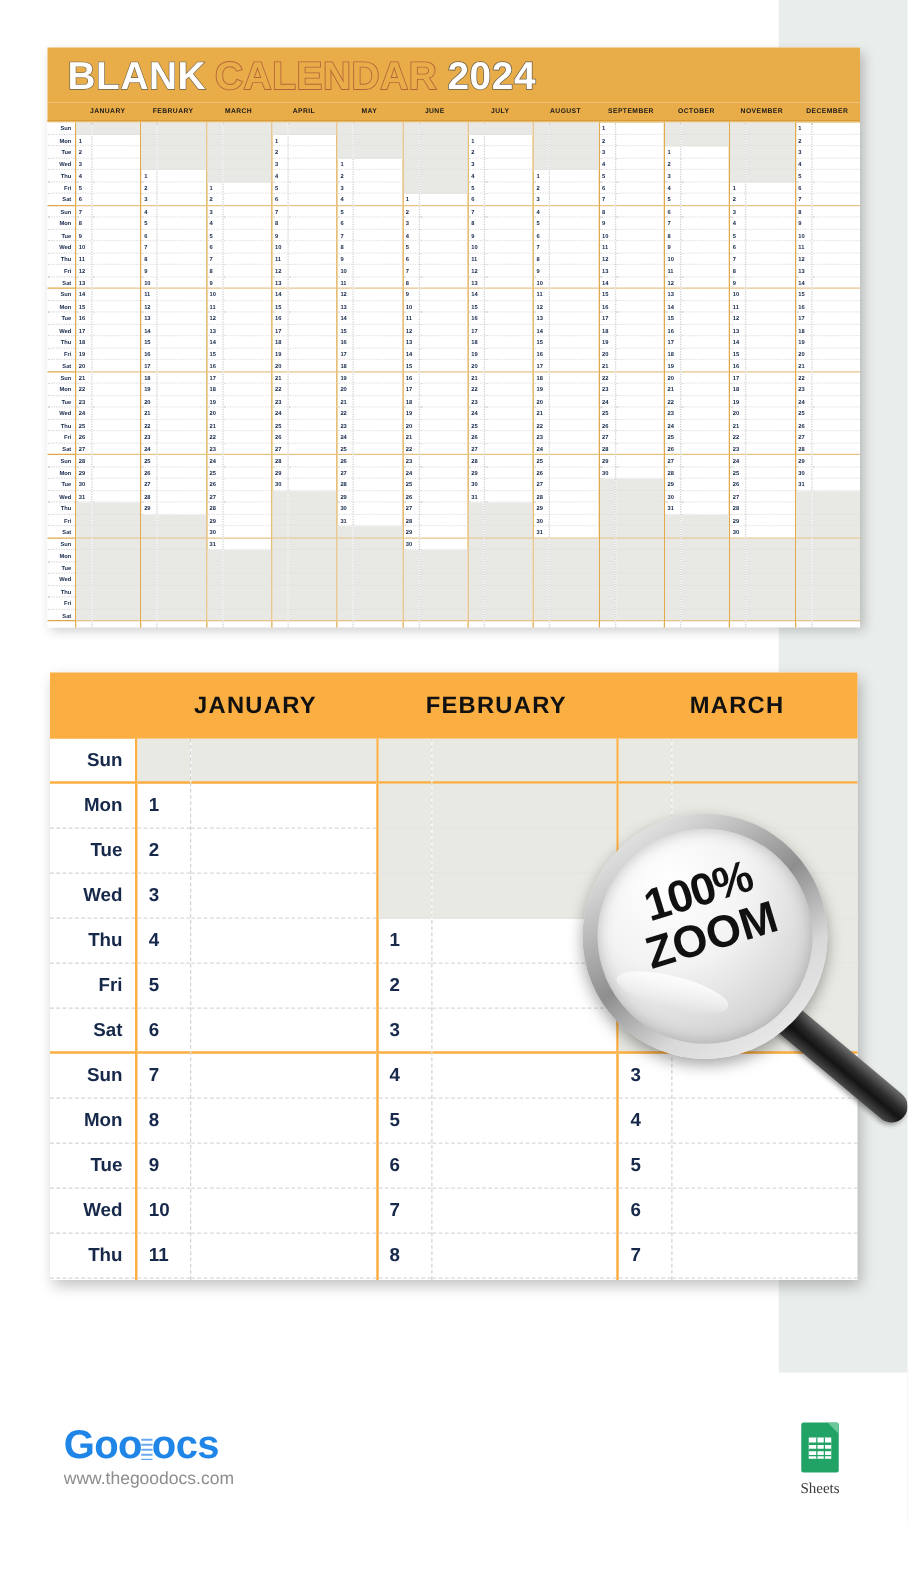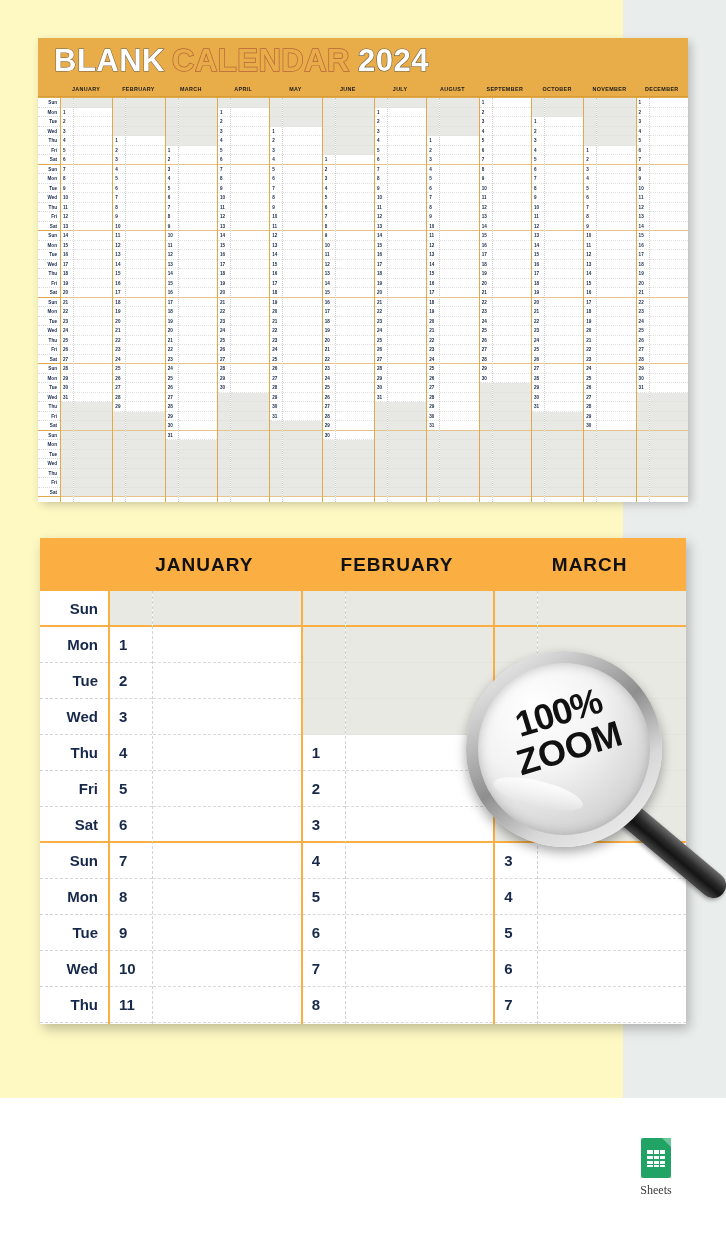--- a/index.html
+++ b/index.html
@@ -4,21 +4,21 @@
 <style>
   html,body{margin:0;padding:0;}
   body{
     width:726px;height:1256px;
     background:#e9edeb;
     font-family:"Liberation Sans", sans-serif;
     overflow:hidden;
     position:relative;
   }
   
-  #page{position:relative;width:623px;height:1256px;background:#fef9c3;}
+  #page{position:relative;width:623px;height:1256px;background:#ffffff;}
   #footer-band{
     position:absolute;left:0;top:1098px;width:726px;height:158px;background:#ffffff;
   }
 
   
   #year-card{
     position:absolute;left:38px;top:38px;width:650px;height:462px;
     background:#ffffff;
     box-shadow:3px 4px 9px rgba(0,0,0,.22);
   }
@@ -1496,20 +1496,24 @@
           <span class="l1">100%</span>
           <span class="l2">ZOOM</span>
         </div>
         <div id="mag-gloss"></div>
       </div>
     </div>
   </div>
 
   <div id="footer-band"></div>
 
+  <div id="goodocs">
+    <div class="logo"><span>Goo</span><span class="pagemark"></span><span>ocs</span></div>
+    <div class="url">www.thegoodocs.com</div>
+  </div>
 
   <div id="sheets-badge">
     <div id="sheets-icon">
       <div class="fold"></div>
       <div class="tbl">
         <i style="left:0;top:4px;width:18px;height:1.5px;"></i>
         <i style="left:0;top:9px;width:18px;height:1.5px;"></i>
         <i style="left:0;top:13.5px;width:18px;height:1.5px;"></i>
         <i style="left:5.5px;top:0;width:1.5px;height:17px;"></i>
         <i style="left:11.5px;top:0;width:1.5px;height:17px;"></i>

